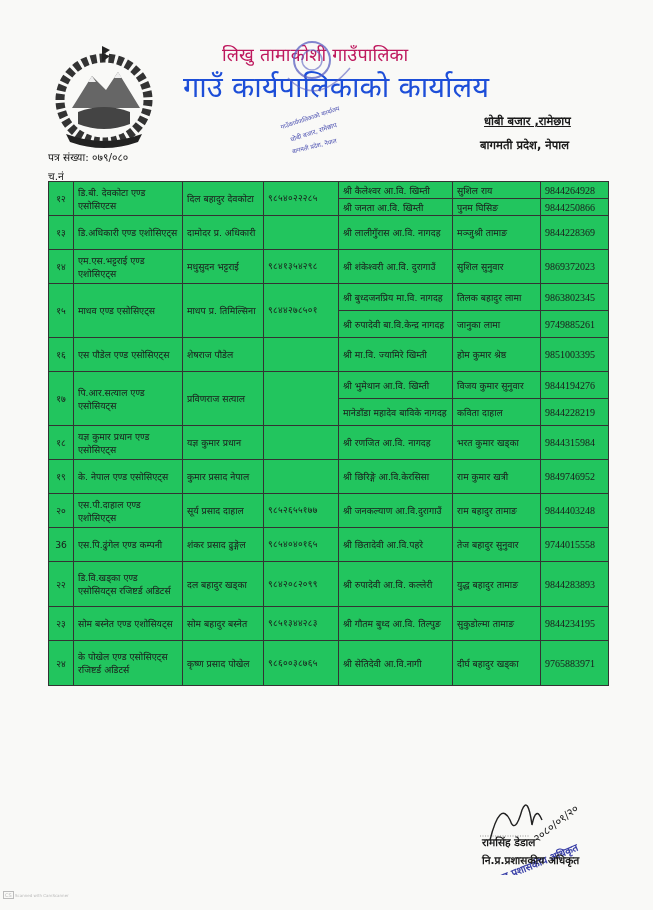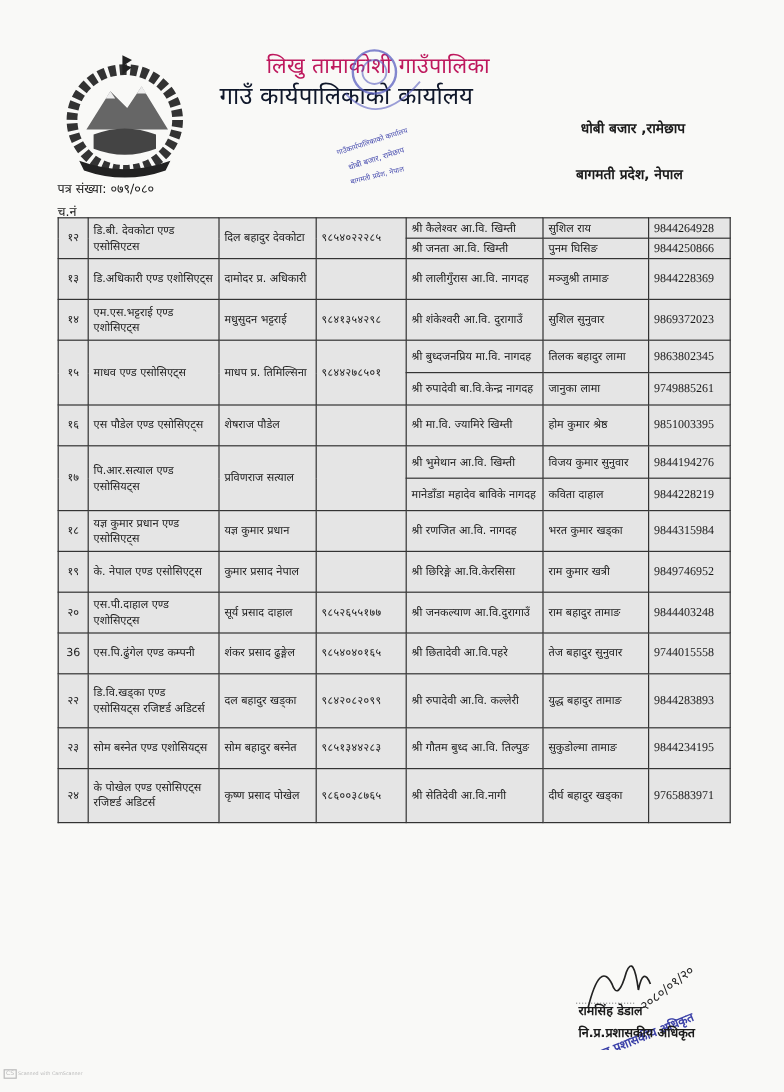--- a/index.html
+++ b/index.html
@@ -2,29 +2,29 @@
 <html><head>
 <meta charset="utf-8">
 <style>
   html, body { margin:0; padding:0; }
   body {
     width:653px; height:910px; background:#f9f9f7; position:relative; overflow:hidden;
     font-family:"DejaVu Sans", sans-serif; color:#1a1a1a;
   }
   .logo { position:absolute; left:48px; top:42px; width:112px; height:110px; }
   .hdr1 { position:absolute; left:222px; top:42px; font-size:18px; color:#be185d; letter-spacing:0.2px; }
-  .hdr2 { position:absolute; left:183px; top:66px; font-size:20px; color:#0f172a; }
+  .hdr2 { position:absolute; left:183px; top:66px; font-size:29px; color:#1d4ed8; }
   .seal { position:absolute; left:270px; top:38px; width:95px; height:120px; }
-  .addr1 { position:absolute; left:484px; top:99px; font-size:11.5px; font-weight:bold; }
+  .addr1 { position:absolute; left:484px; top:113px; font-size:11.5px; font-weight:bold;text-decoration:underline; }
   .addr2 { position:absolute; left:480px; top:137px; font-size:11.5px; font-weight:bold; }
   .ref { position:absolute; left:48px; top:150px; font-size:10.5px; }
   .chn { position:absolute; left:48px; top:169px; font-size:10.5px; }
   table.grid {
     position:absolute; left:48px; top:181px; width:560px; border-collapse:collapse;
-    font-size:9.2px; table-layout:fixed; background:#e5e5e5;
+    font-size:9.2px; table-layout:fixed; background:#22c55e;
   }
   table.grid td { border:1px solid #333; padding:1px 4px; vertical-align:middle; line-height:13px; }
   td.sn { text-align:center; }
   td.ph { font-family:Liberation Serif, serif; font-size:10px; }
   td.pan { text-align:left; font-size:9px; letter-spacing:0.3px;font-family:Liberation Serif, serif; }
   .note { position:absolute; left:48px; top:773px; width:575px; font-size:10.2px; line-height:24px; }
   .note b { font-weight:bold; }
   .note .cont { padding-left:28px; }
   .sig { position:absolute; left:470px; top:790px; width:130px; height:55px; }
   .signame { position:absolute; left:482px; top:835px; font-size:10.5px; font-weight:bold; }

